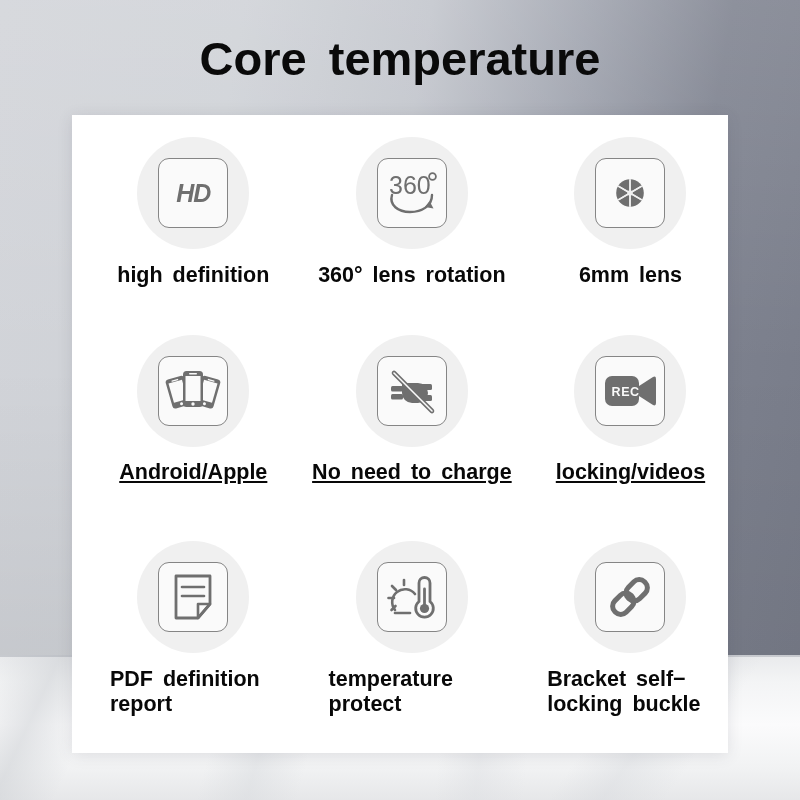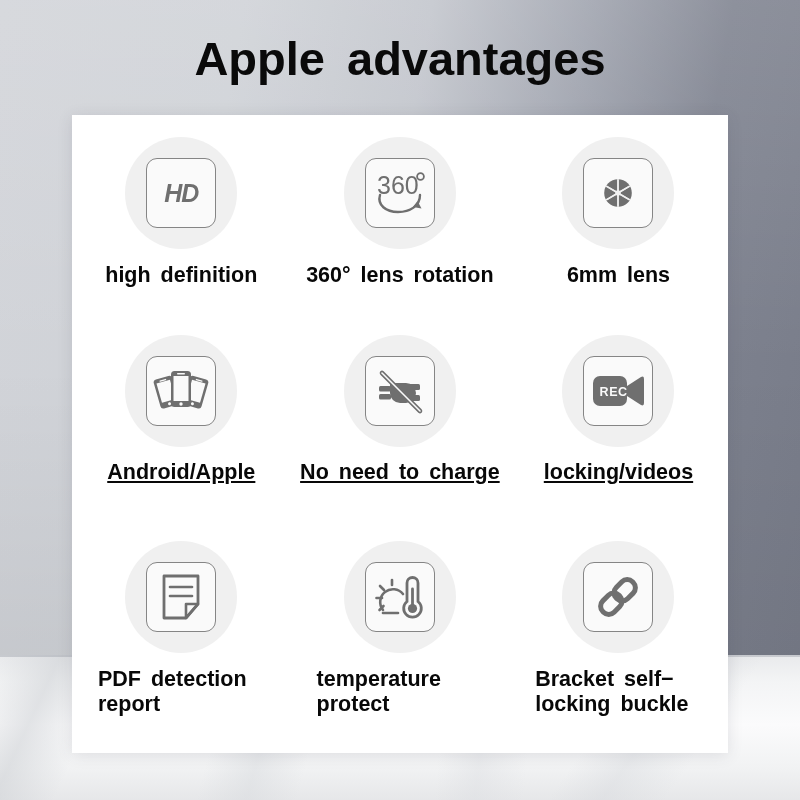--- a/index.html
+++ b/index.html
@@ -84,21 +84,21 @@
     left: 72px;
     top: 115px;
     width: 656px;
     height: 638px;
     background: #ffffff;
     box-shadow: 0 2px 14px rgba(60,65,75,0.13);
   }
 
   .grid {
     position: absolute;
-    left: 0;
+    left: 12px;
     top: 18px;
     width: 538px;
     display: flex;
     flex-direction: column;
   }
   .row {
     display: flex;
     flex-direction: row;
     width: 656px;
   }
@@ -170,21 +170,21 @@
 </head>
 <body>
 
 <div id="scene">
 
   <div id="wall-shade"></div>
   <div id="floor"></div>
   <div id="floor-veins"></div>
   <div id="floor-line"></div>
 
-  <div id="page-title">Apple  advantages</div>
+  <div id="page-title">Core  temperature</div>
 
   <div id="feature-card">
     <div class="grid">
 
       <div class="row row-1">
 
         <div class="cell">
           <div class="icon-circle">
             <div class="icon-tile">
               <span class="hd-text">HD</span>
@@ -301,21 +301,21 @@
           <div class="icon-circle">
             <div class="icon-tile">
               <svg width="44" height="50" viewBox="0 0 44 50">
                 <path d="M5 4 h34 v28 l-12 14 h-22 z" fill="none" stroke="#6f6f6f" stroke-width="2.8" stroke-linejoin="round"></path>
                 <path d="M39 32 h-12 v14 z" fill="none" stroke="#6f6f6f" stroke-width="2.6" stroke-linejoin="round"></path>
                 <line x1="11" y1="15" x2="33" y2="15" stroke="#6f6f6f" stroke-width="2.6" stroke-linecap="round"></line>
                 <line x1="11" y1="24" x2="33" y2="24" stroke="#6f6f6f" stroke-width="2.6" stroke-linecap="round"></line>
               </svg>
             </div>
           </div>
-          <div class="cell-label">PDF detection
+          <div class="cell-label">PDF definition
 report</div>
         </div>
 
         <div class="cell">
           <div class="icon-circle">
             <div class="icon-tile">
               <svg width="52" height="50" viewBox="0 0 52 50">
                 <g stroke="#6f6f6f" stroke-width="2.6" stroke-linecap="round" fill="none">
                   <path d="M9 38 A12 12 0 0 1 29 22"></path>
                   <line x1="2.5" y1="26" x2="8" y2="26"></line>

